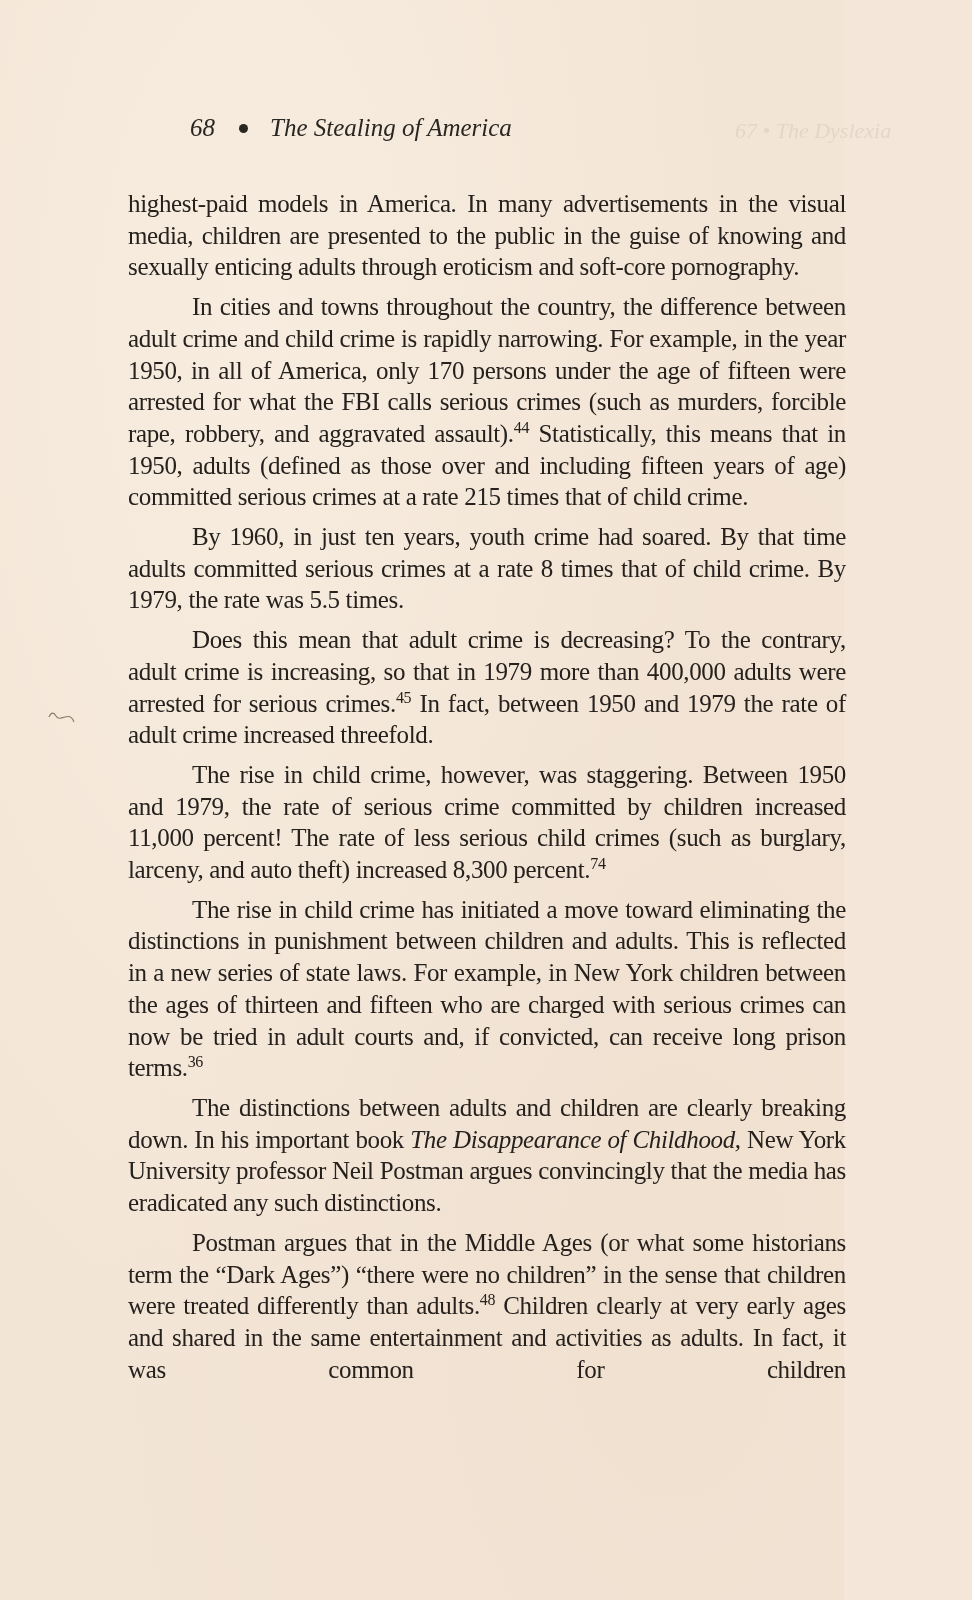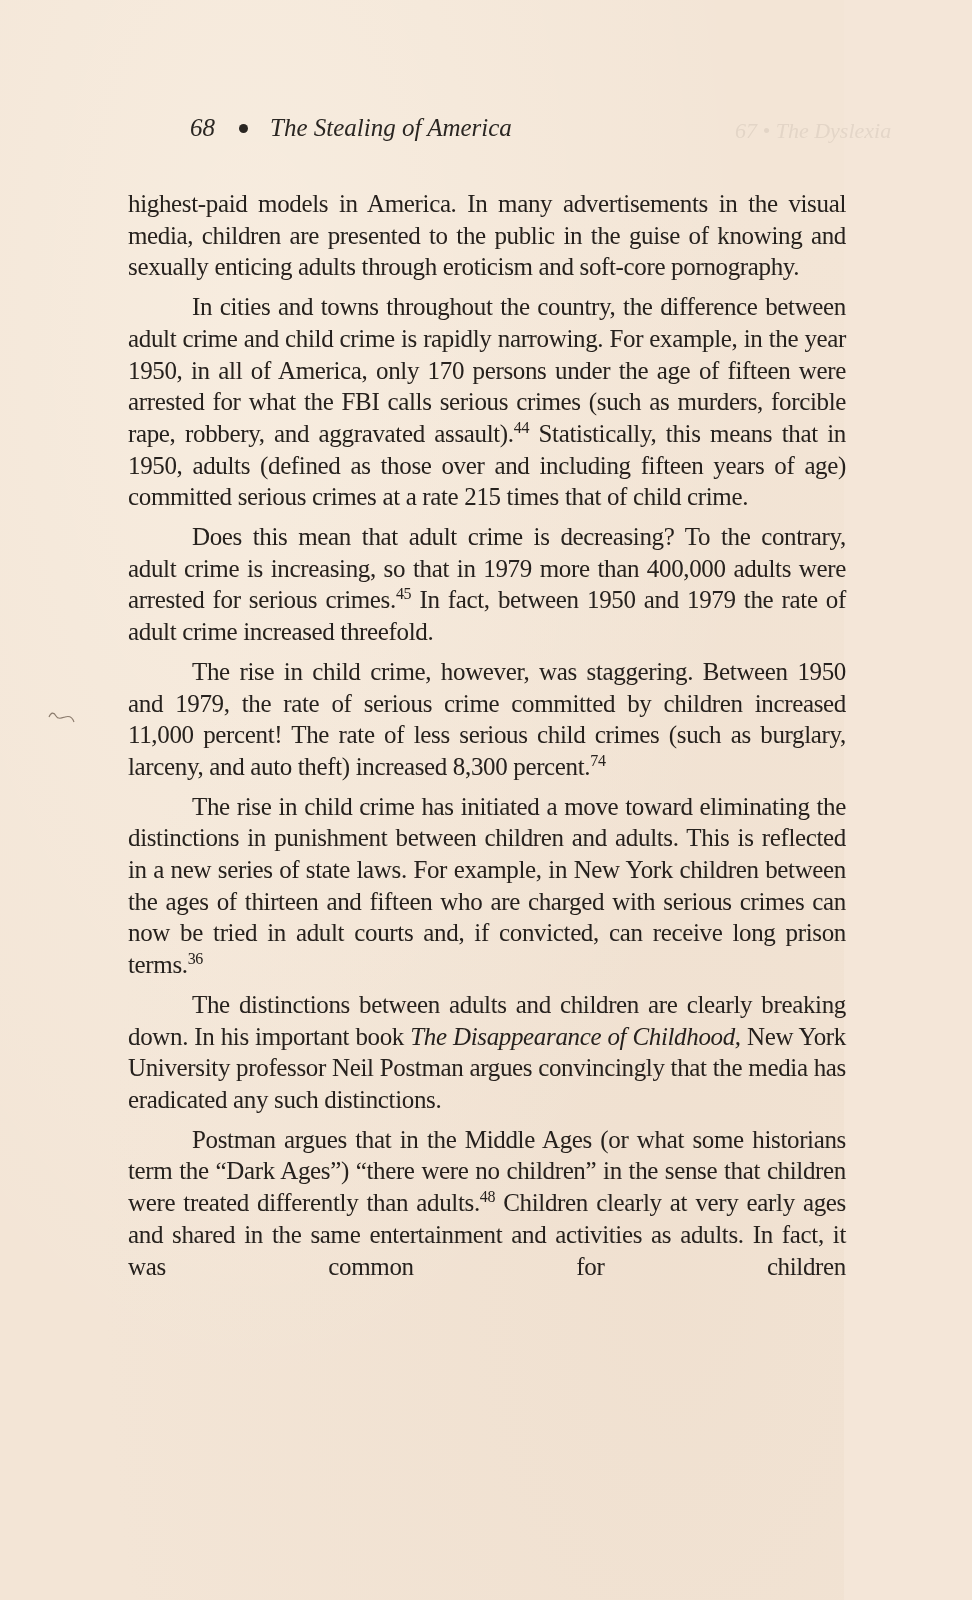--- a/index.html
+++ b/index.html
@@ -101,20 +101,23 @@
   </svg>
 
   <div class="body-text">
     <p>
       <span>highest-paid models in America. In many advertisements in the visual media, children are presented to the public in the guise of knowing and sexually enticing adults through eroticism and soft-core pornography.</span>
     </p>
     <p class="indent">
       <span>In cities and towns throughout the country, the difference between adult crime and child crime is rapidly narrowing. For example, in the year 1950, in all of America, only 170 persons under the age of fifteen were arrested for what the FBI calls serious crimes (such as murders, forcible rape, robbery, and aggravated assault).</span><sup>44</sup><span> Statistically, this means that in 1950, adults (defined as those over and including fifteen years of age) committed serious crimes at a rate 215 times that of child crime.</span>
     </p>
     <p class="indent">
+      <span>By 1960, in just ten years, youth crime had soared. By that time adults committed serious crimes at a rate 8 times that of child crime. By 1979, the rate was 5.5 times.</span>
+    </p>
+    <p class="indent">
       <span>Does this mean that adult crime is decreasing? To the contrary, adult crime is increasing, so that in 1979 more than 400,000 adults were arrested for serious crimes.</span><sup>45</sup><span> In fact, between 1950 and 1979 the rate of adult crime increased threefold.</span>
     </p>
     <p class="indent">
       <span>The rise in child crime, however, was staggering. Between 1950 and 1979, the rate of serious crime committed by children increased 11,000 percent! The rate of less serious child crimes (such as burglary, larceny, and auto theft) increased 8,300 percent.</span><sup>74</sup>
     </p>
     <p class="indent">
       <span>The rise in child crime has initiated a move toward eliminating the distinctions in punishment between children and adults. This is reflected in a new series of state laws. For example, in New York children between the ages of thirteen and fifteen who are charged with serious crimes can now be tried in adult courts and, if convicted, can receive long prison terms.</span><sup>36</sup>
     </p>
     <p class="indent">
       <span>The distinctions between adults and children are clearly breaking down. In his important book </span><span class="ital">The Disappearance of Childhood,</span><span> New York University professor Neil Postman argues convincingly that the media has eradicated any such distinctions.</span>

